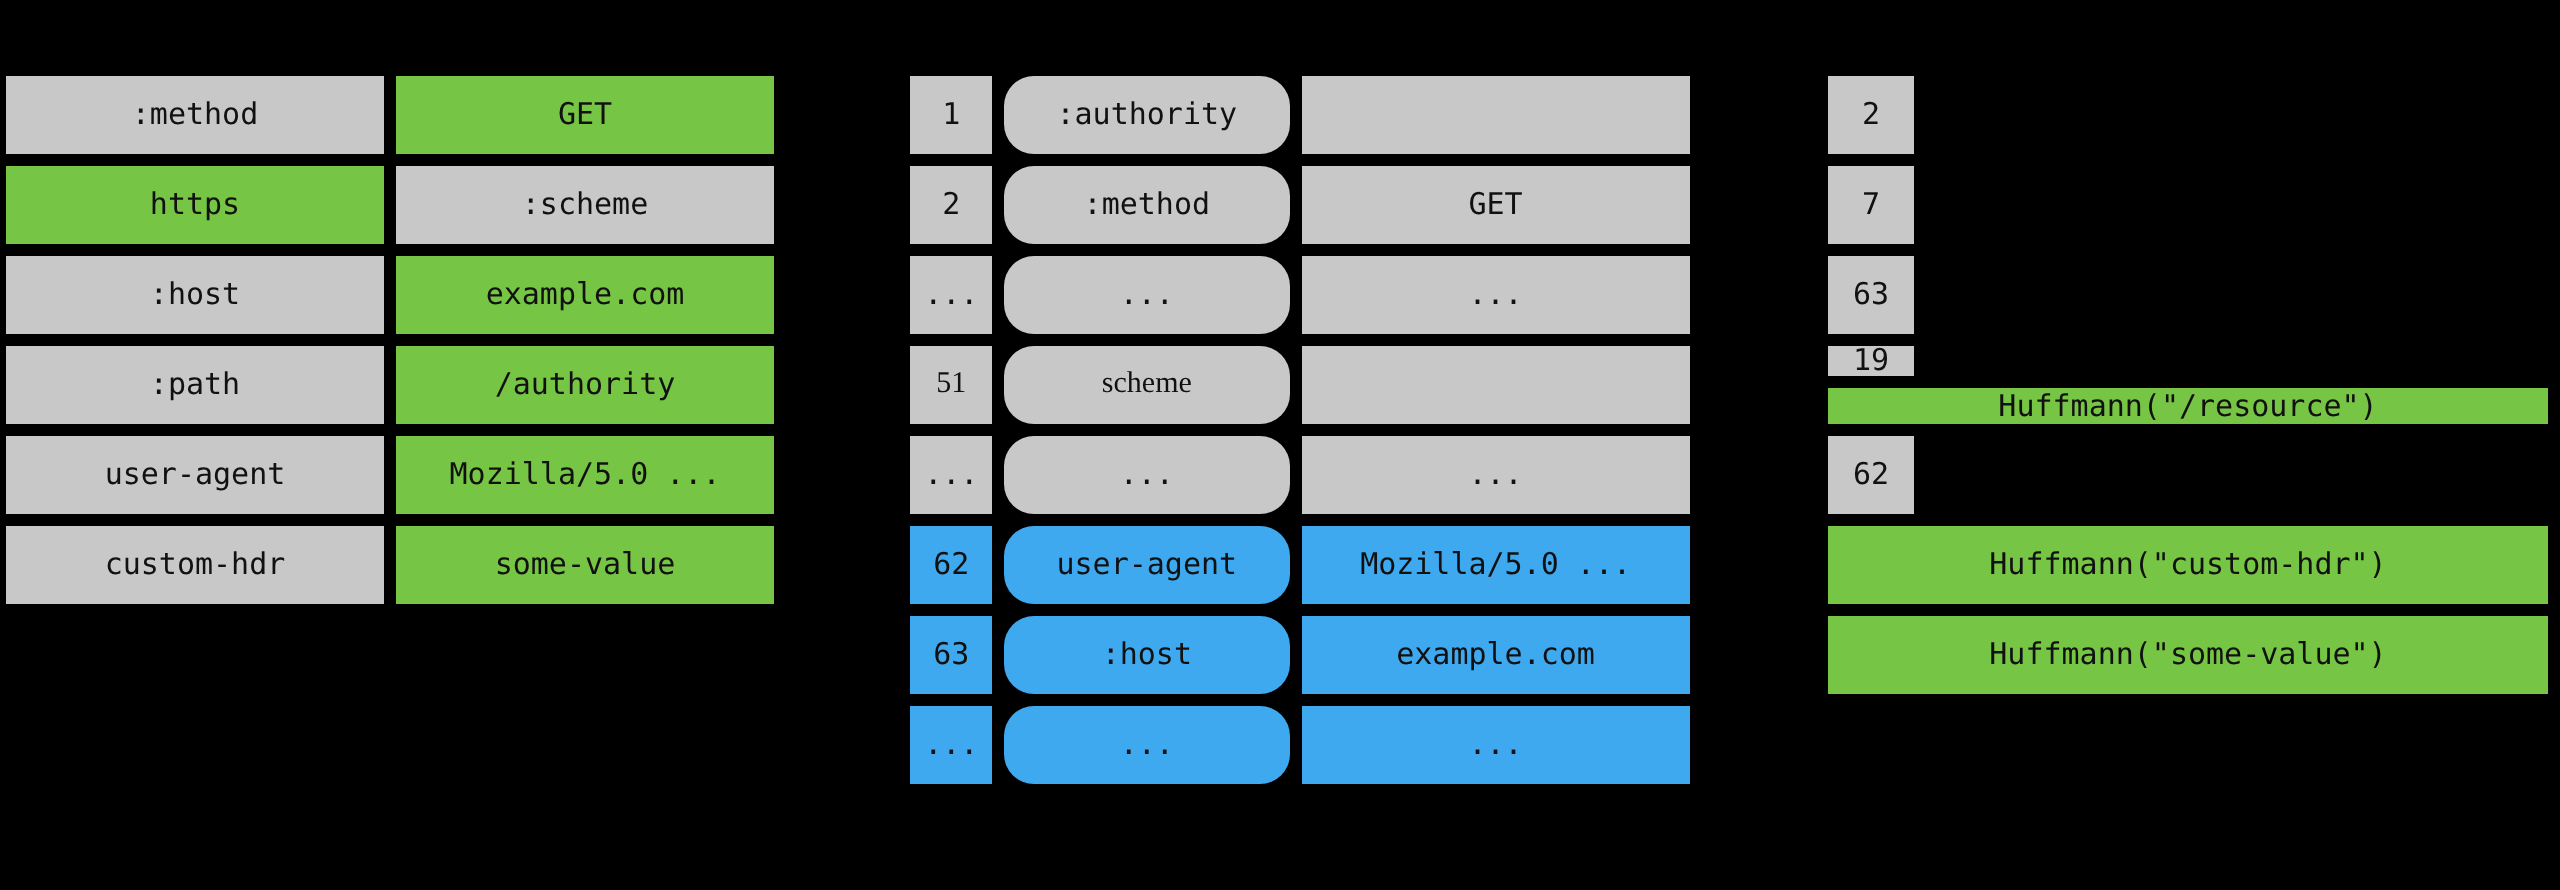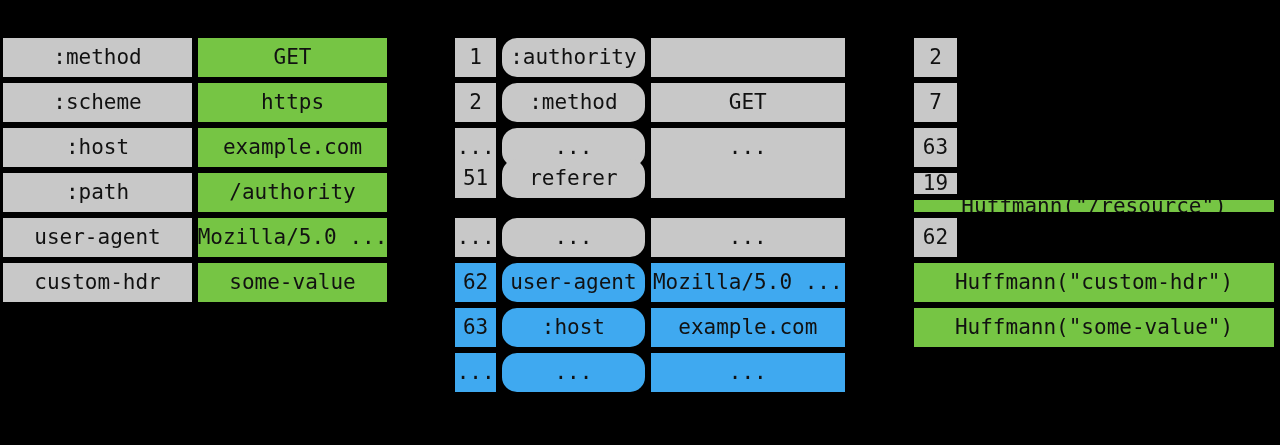--- a/index.html
+++ b/index.html
@@ -36,21 +36,21 @@
     left: 0;
     display: flex;
     align-items: stretch;
   }
 
   .cell {
     box-sizing: border-box;
     display: flex;
     align-items: center;
     justify-content: center;
-    font-size: 21px;
+    font-size: 15px;
     line-height: 1;
     letter-spacing: 0px;
     color: #111111;
     white-space: nowrap;
     overflow: hidden;
     margin: 3px 3px 3px 3px;
   }
 
   .cell.gray   { background: #c8c8c8; }
   .cell.green  { background: #76c544; }
@@ -81,22 +81,22 @@
 <body>
 
 <div class="diagram">
 
   <div class="panel" id="panel-headers">
       <div class="row" style="top: 0px; width: 390px;">
         <div class="cell name gray">:method</div>
         <div class="cell value green">GET</div>
       </div>
       <div class="row" style="top: 45px; width: 390px;">
+        <div class="cell value green">https</div>
         <div class="cell name gray">:scheme</div>
-        <div class="cell value green">https</div>
       </div>
       <div class="row" style="top: 90px; width: 390px;">
         <div class="cell name gray">:host</div>
         <div class="cell value green">example.com</div>
       </div>
       <div class="row" style="top: 135px; width: 390px;">
         <div class="cell name gray">:path</div>
         <div class="cell value green">/authority</div>
       </div>
       <div class="row" style="top: 180px; width: 390px;">
@@ -118,23 +118,23 @@
       <div class="row" style="top: 45px; width: 396px;">
         <div class="cell idx gray">2</div>
         <div class="cell name gray">:method</div>
         <div class="cell value gray">GET</div>
       </div>
       <div class="row" style="top: 90px; width: 396px;">
         <div class="cell idx gray">...</div>
         <div class="cell name gray">...</div>
         <div class="cell value gray">...</div>
       </div>
-      <div class="row" style="top: 121px; width: 396px;">
+      <div class="row" style="top: 135px; width: 396px; font-family: Liberation Serif, serif;">
         <div class="cell idx gray">51</div>
-        <div class="cell name gray">referer</div>
+        <div class="cell name gray">scheme</div>
         <div class="cell value gray"></div>
       </div>
       <div class="row" style="top: 180px; width: 396px;">
         <div class="cell idx gray">...</div>
         <div class="cell name gray">...</div>
         <div class="cell value gray">...</div>
       </div>
       <div class="row" style="top: 225px; width: 396px;">
         <div class="cell idx blue">62</div>
         <div class="cell name blue">user-agent</div>

